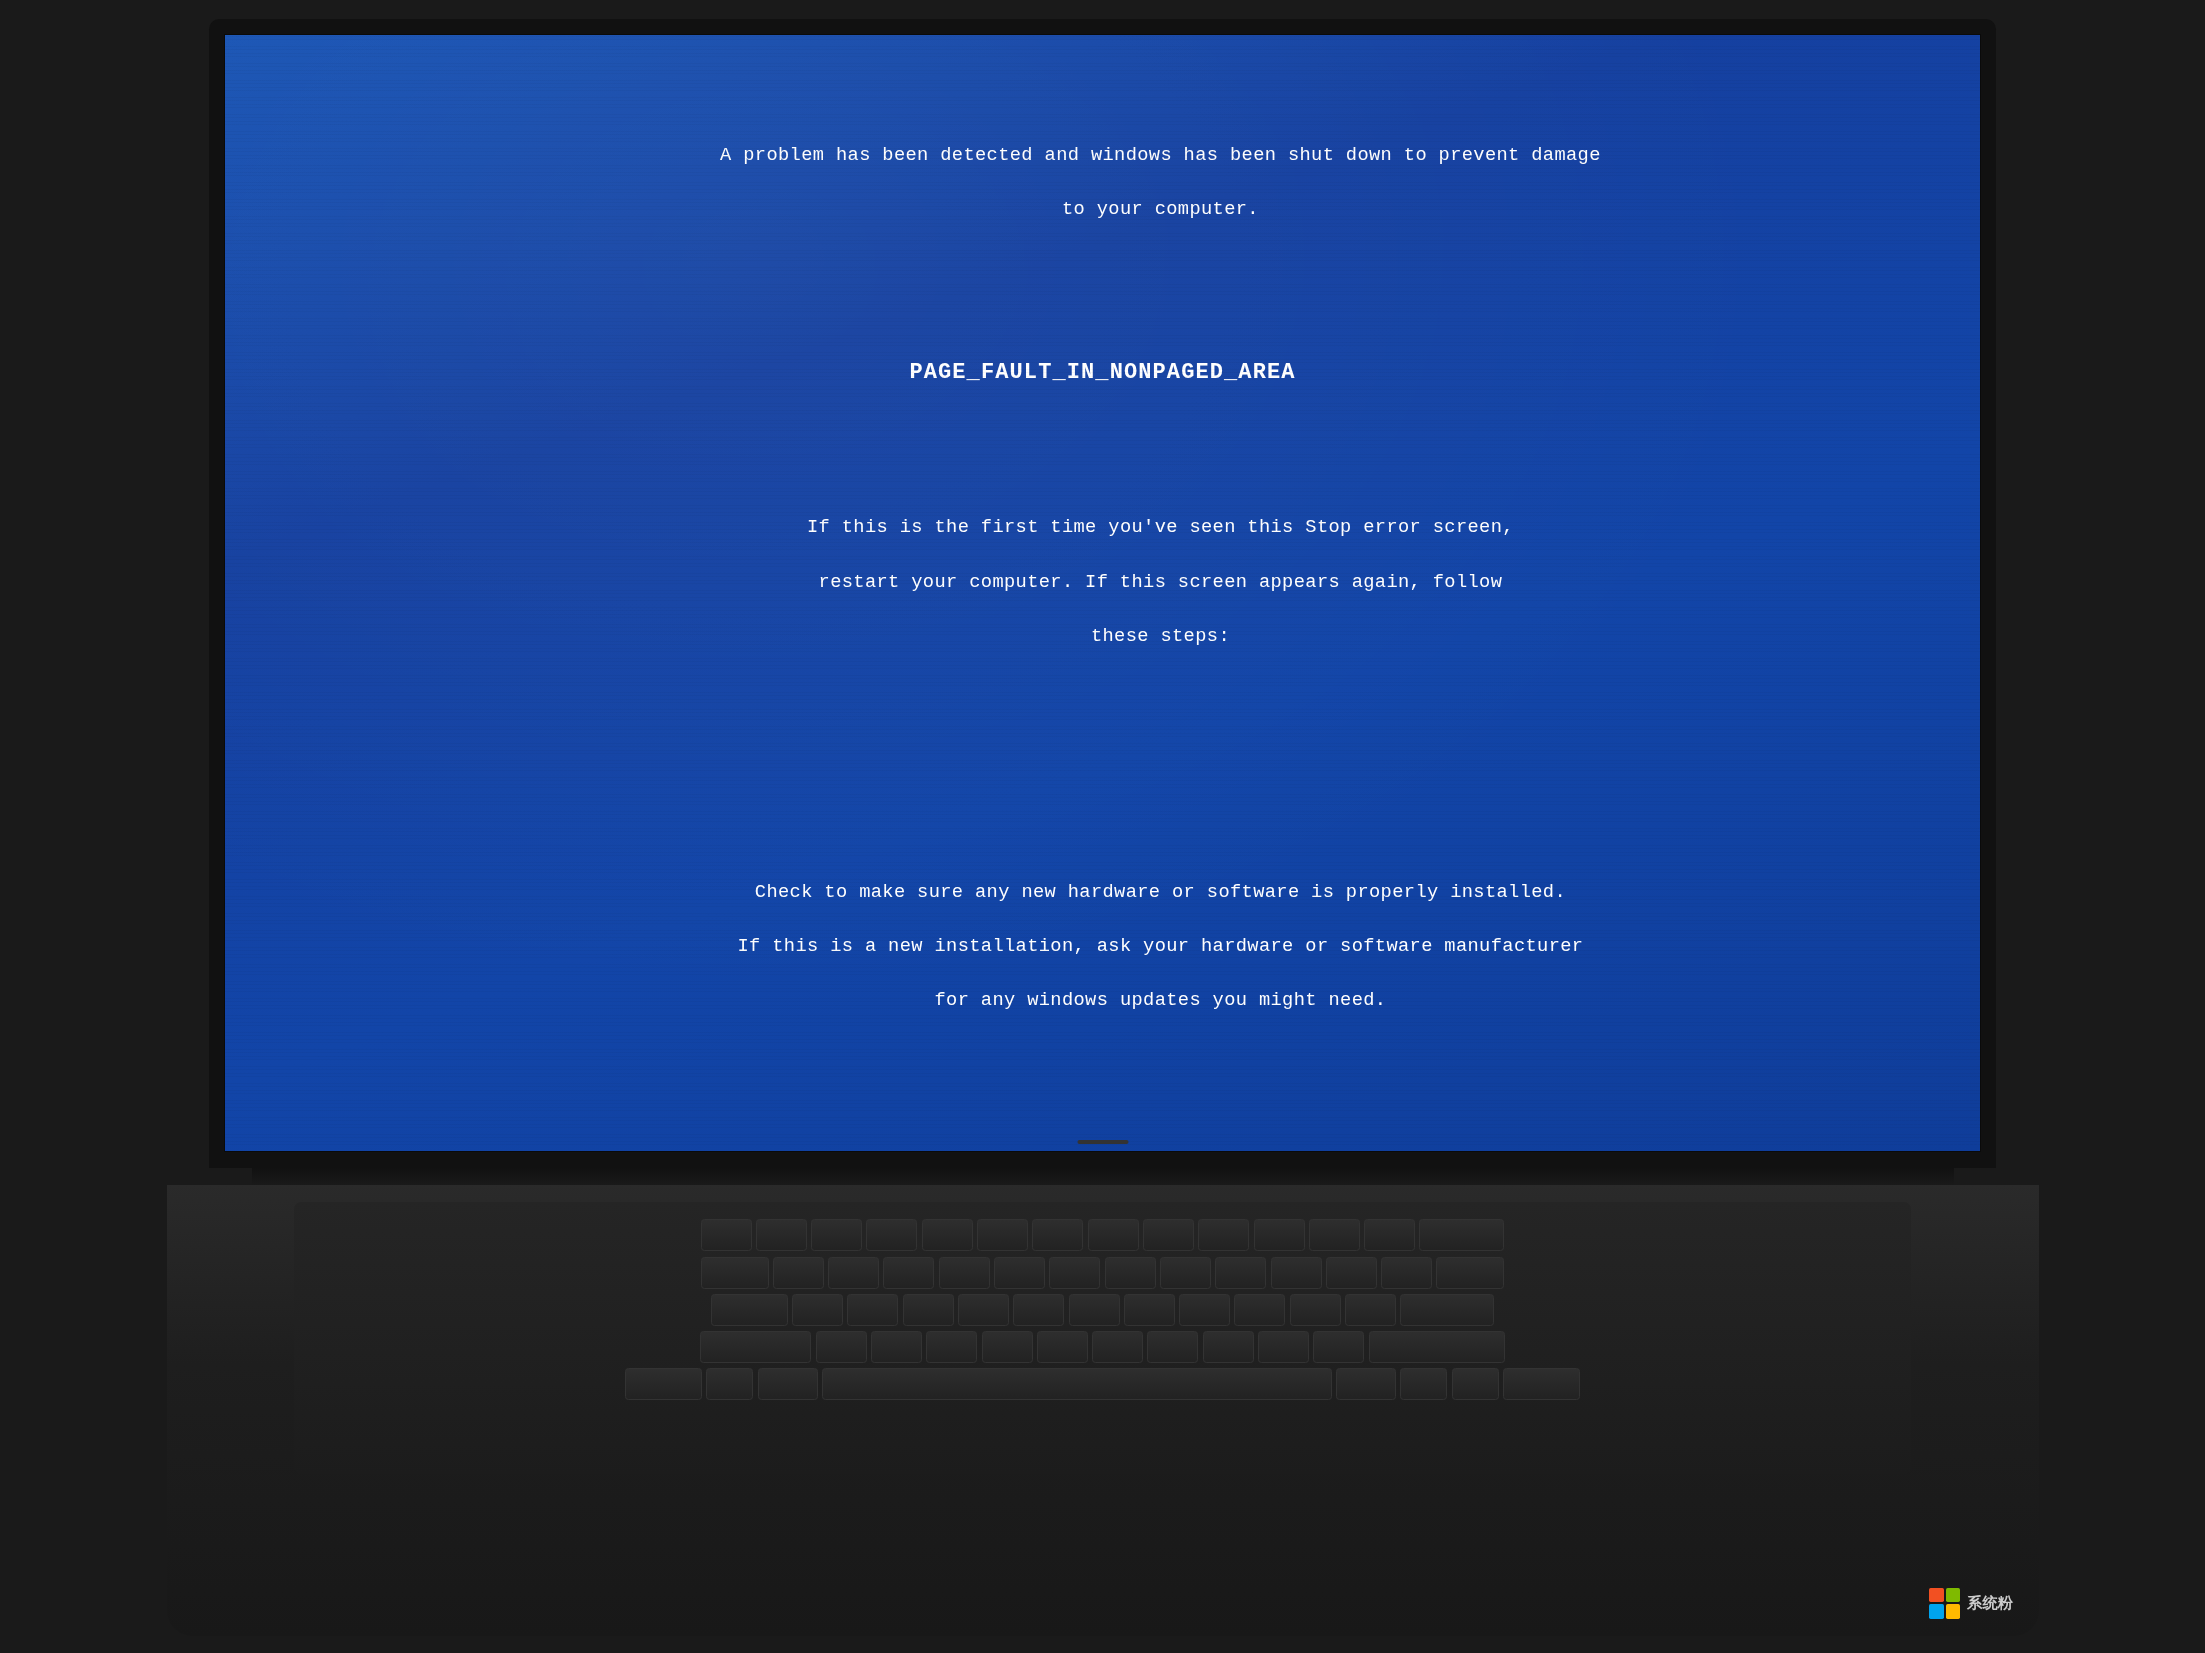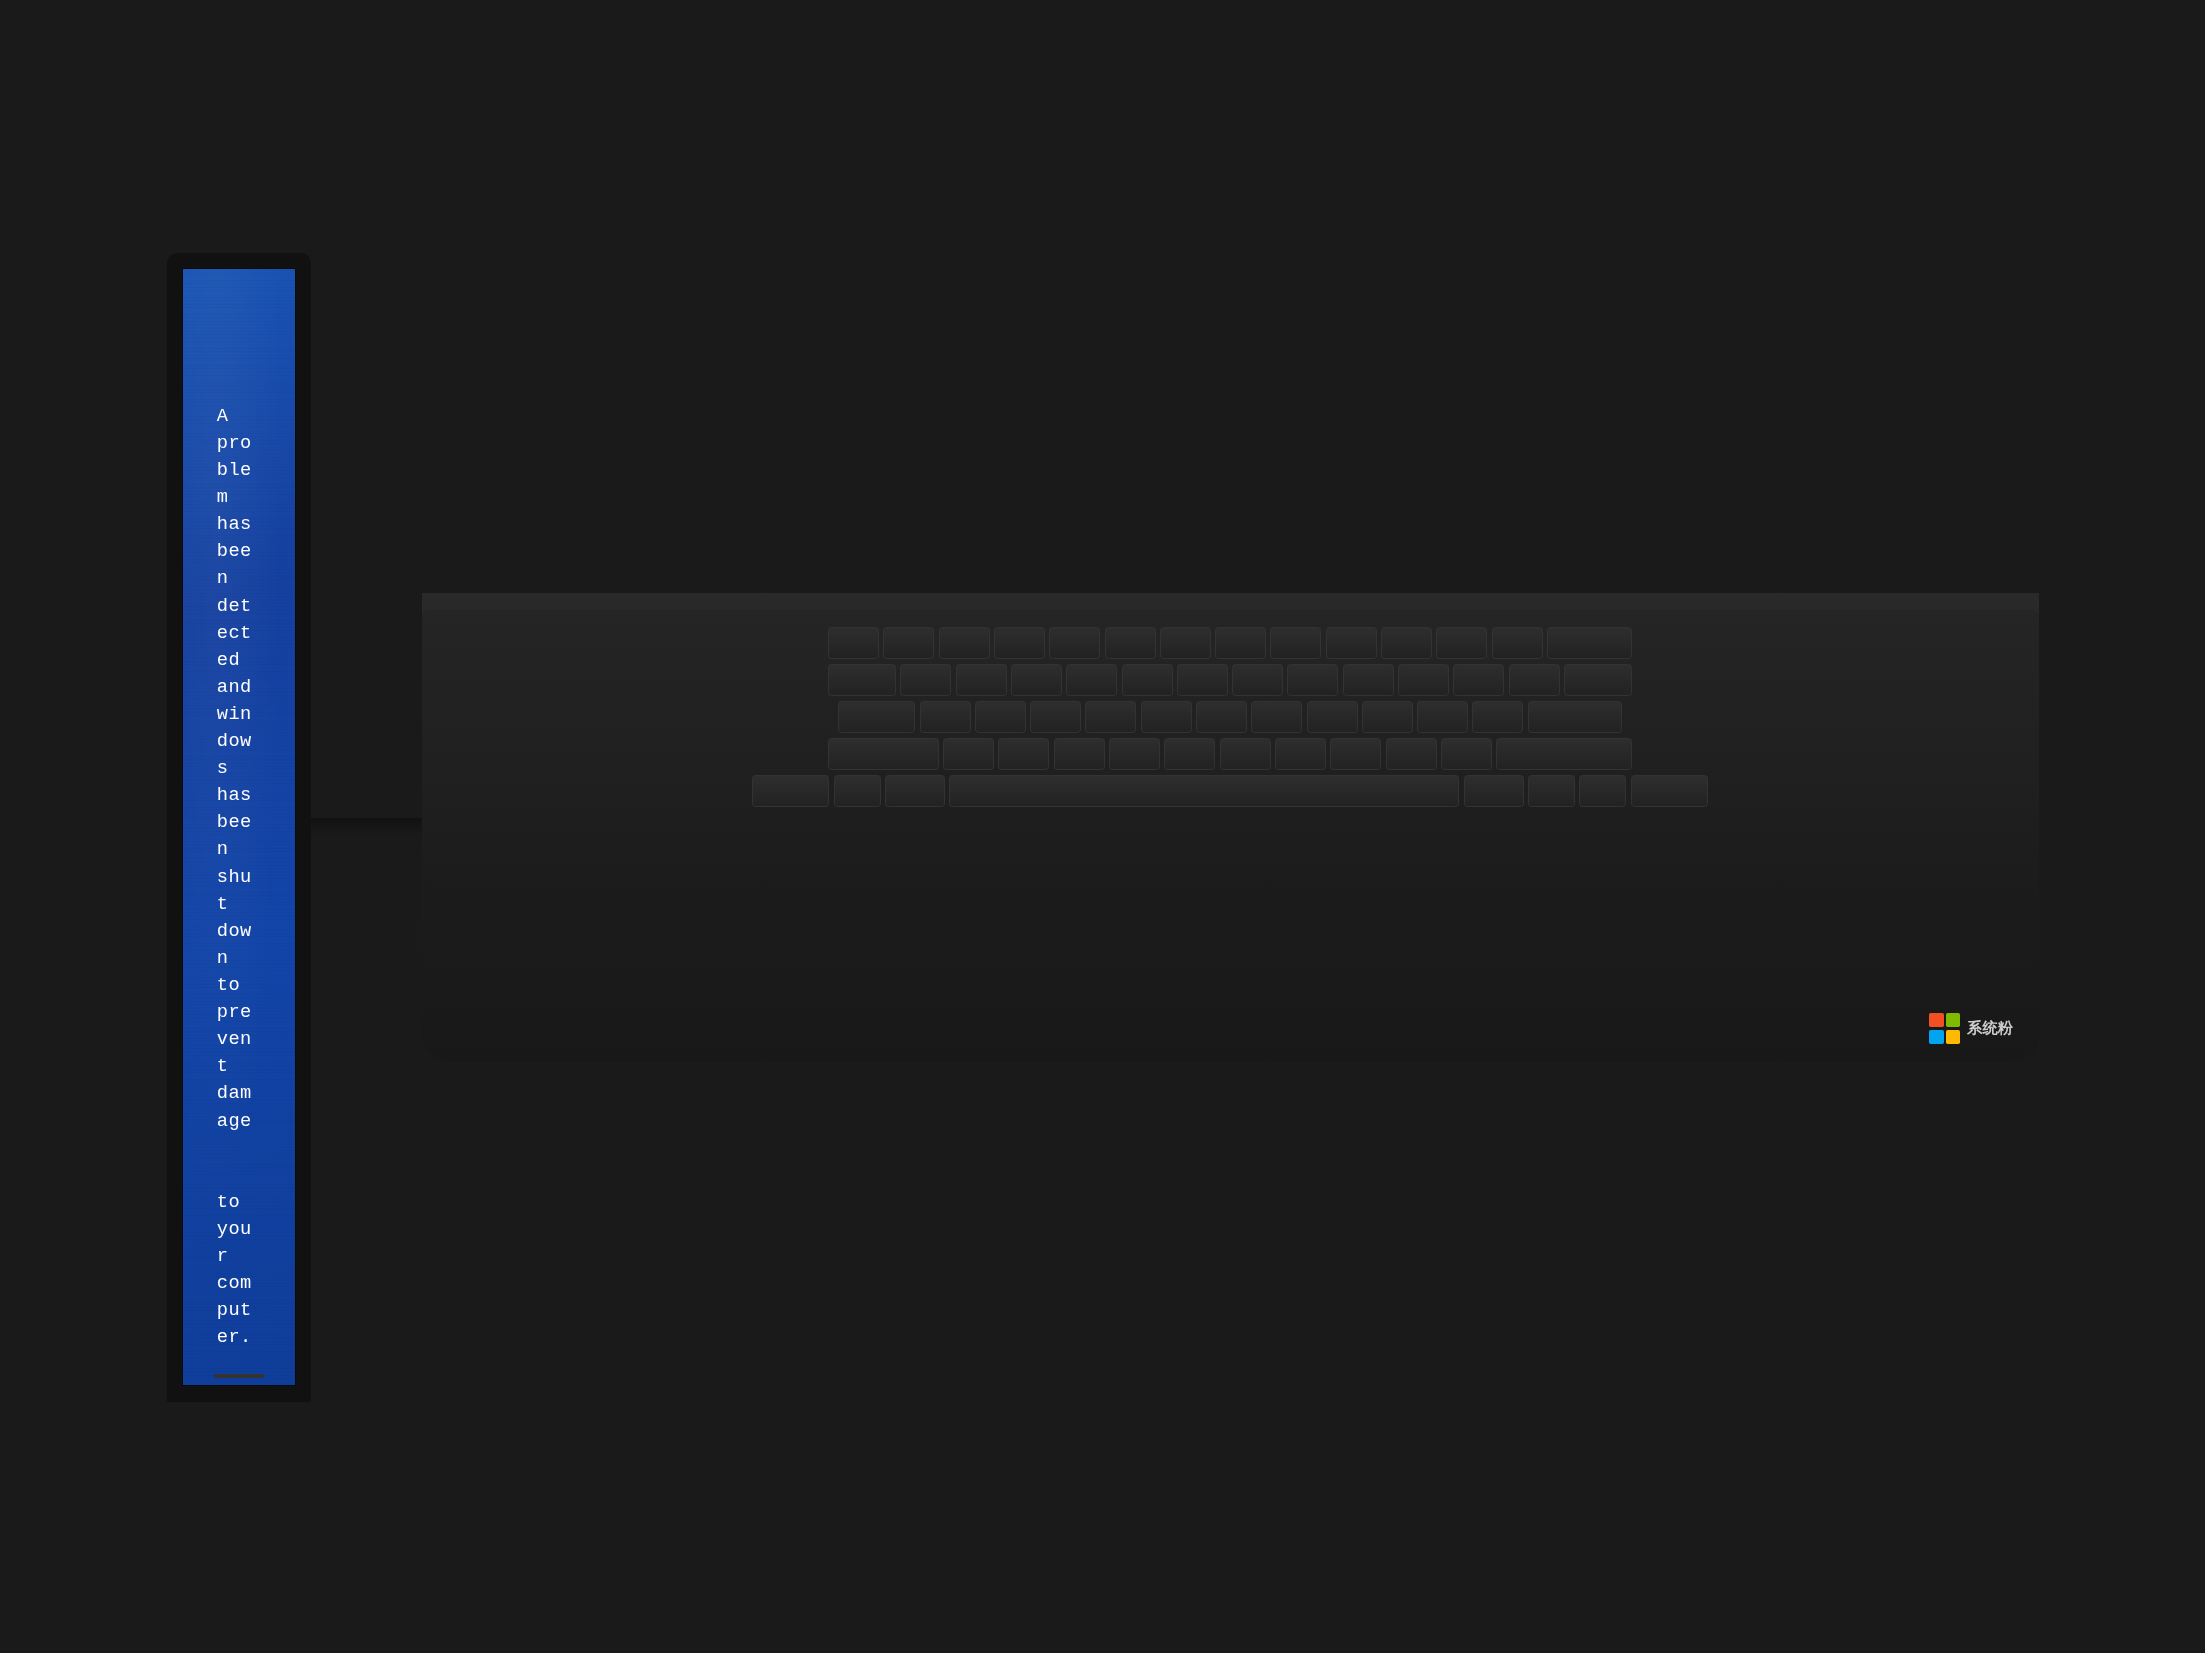--- a/index.html
+++ b/index.html
@@ -17,22 +17,23 @@
       justify-content: center;
       overflow: hidden;
       position: relative;
     }
 
     .laptop-outer {
       position: relative;
       width: 1872px;
       height: 1617px;
       display: flex;
-      flex-direction: row;
+      flex-direction: column;
       align-items: center;
+      text-align: center;
     }
 
     .screen-bezel {
       width: 1787px;
       height: 1149px;
       background: #111;
       border-radius: 10.2px 10.2px 0 0;
       padding: 15.3px;
       position: relative;
     }

